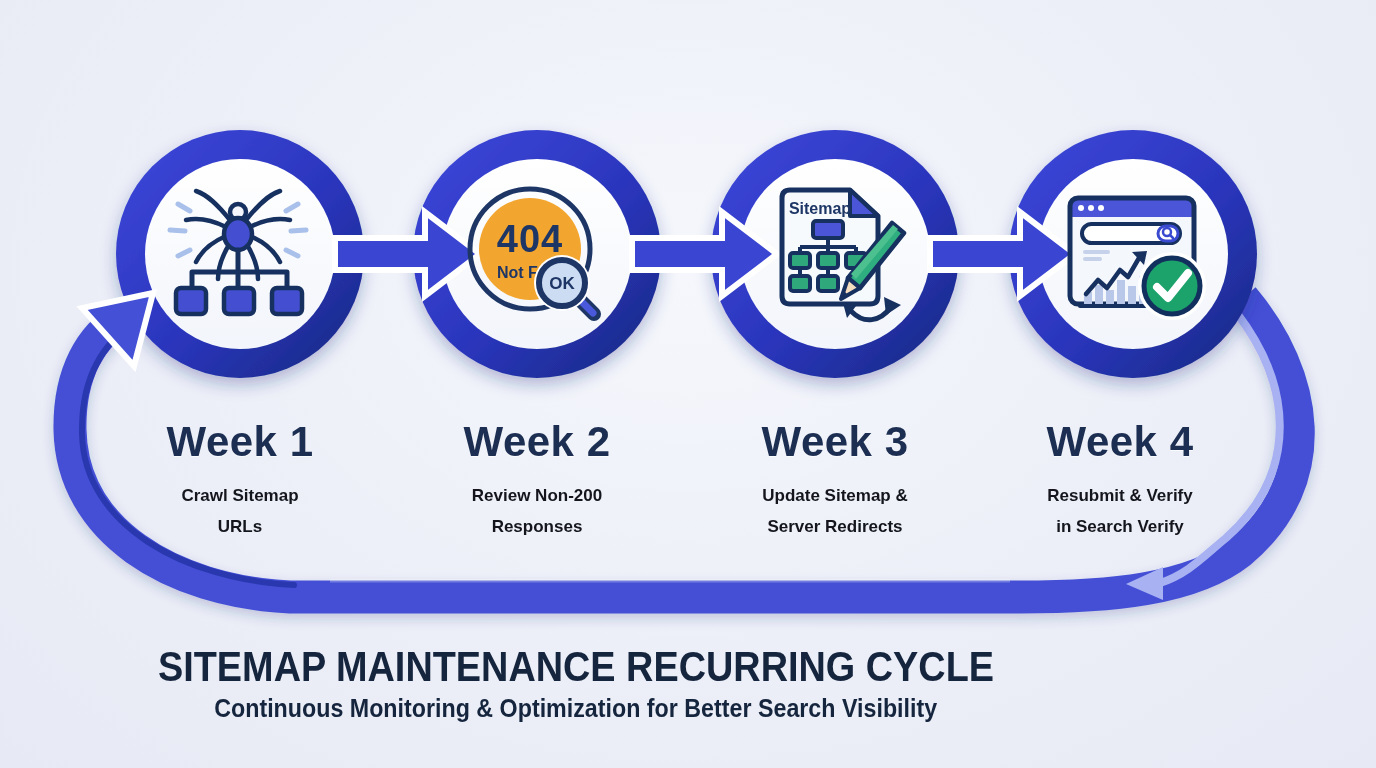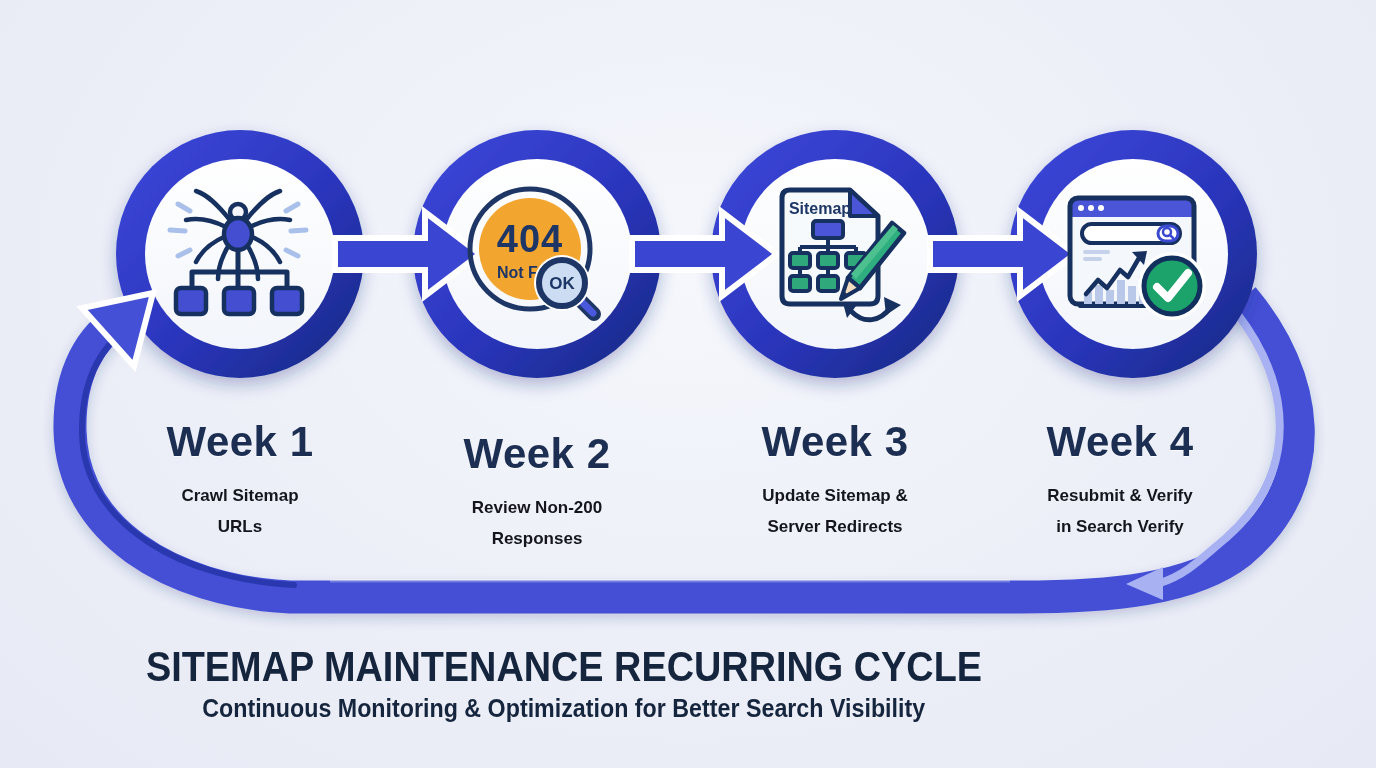--- a/index.html
+++ b/index.html
@@ -6,21 +6,21 @@
   #stage{
     position:relative;width:1376px;height:768px;overflow:hidden;
     background:radial-gradient(ellipse at 50% 35%, #f5f7fc 0%, #ecefF7 55%, #e7eaf4 100%);
     font-family:"Liberation Sans", sans-serif;
   }
   svg{position:absolute;inset:0;}
   svg text{font-family:"Liberation Sans", sans-serif;font-weight:bold;fill:#1d3666;}
   .step-text{position:absolute;width:320px;text-align:center;}
   .week{font-size:42px;font-weight:bold;color:#1c2e52;letter-spacing:.5px;text-shadow:0 1px 0 rgba(255,255,255,.7);}
   .desc{margin-top:14px;font-size:17px;line-height:31px;font-weight:bold;color:#15161d;}
-  .footer{position:absolute;left:4px;width:1120px;text-align:center;}
+  .footer{position:absolute;left:16px;width:1120px;text-align:center;}
   .footer-title{top:642px;font-size:43px;font-weight:bold;color:#16253e;letter-spacing:0px;}
   .footer-title span{display:inline-block;transform:scaleX(.88);white-space:nowrap;}
   .footer-subtitle{top:694px;font-size:25px;font-weight:bold;color:#16253e;}
   .footer-subtitle span{display:inline-block;transform:scaleX(.93);white-space:nowrap;}
 </style>
 </head>
 <body>
 
 <div id="stage">
 
@@ -190,21 +190,21 @@
   </g>
 </svg>
 
 <div class="step-text" style="left:80px;top:418px;">
   <div class="week">Week 1</div>
   <div class="desc">
     <div>Crawl Sitemap</div>
     <div>URLs</div>
   </div>
 </div>
-<div class="step-text" style="left:377px;top:418px;margin-top:12px;">
+<div class="step-text" style="left:377px;top:418px;">
   <div class="week">Week 2</div>
   <div class="desc">
     <div>Review Non-200</div>
     <div>Responses</div>
   </div>
 </div>
 <div class="step-text" style="left:675px;top:418px;">
   <div class="week">Week 3</div>
   <div class="desc">
     <div>Update Sitemap &amp;</div>

